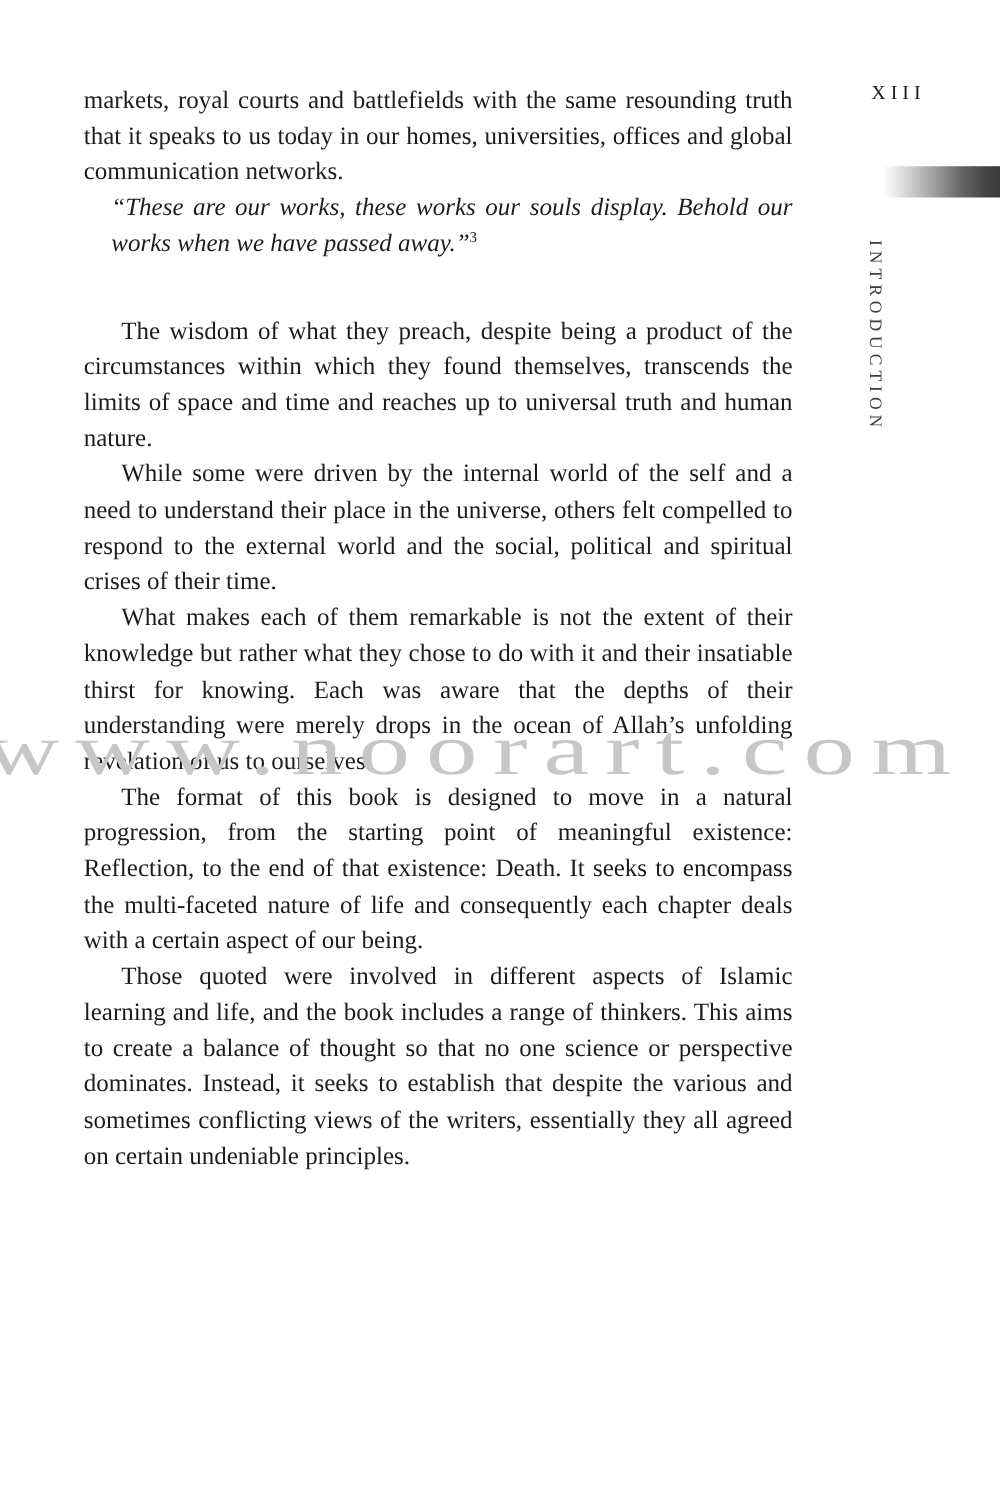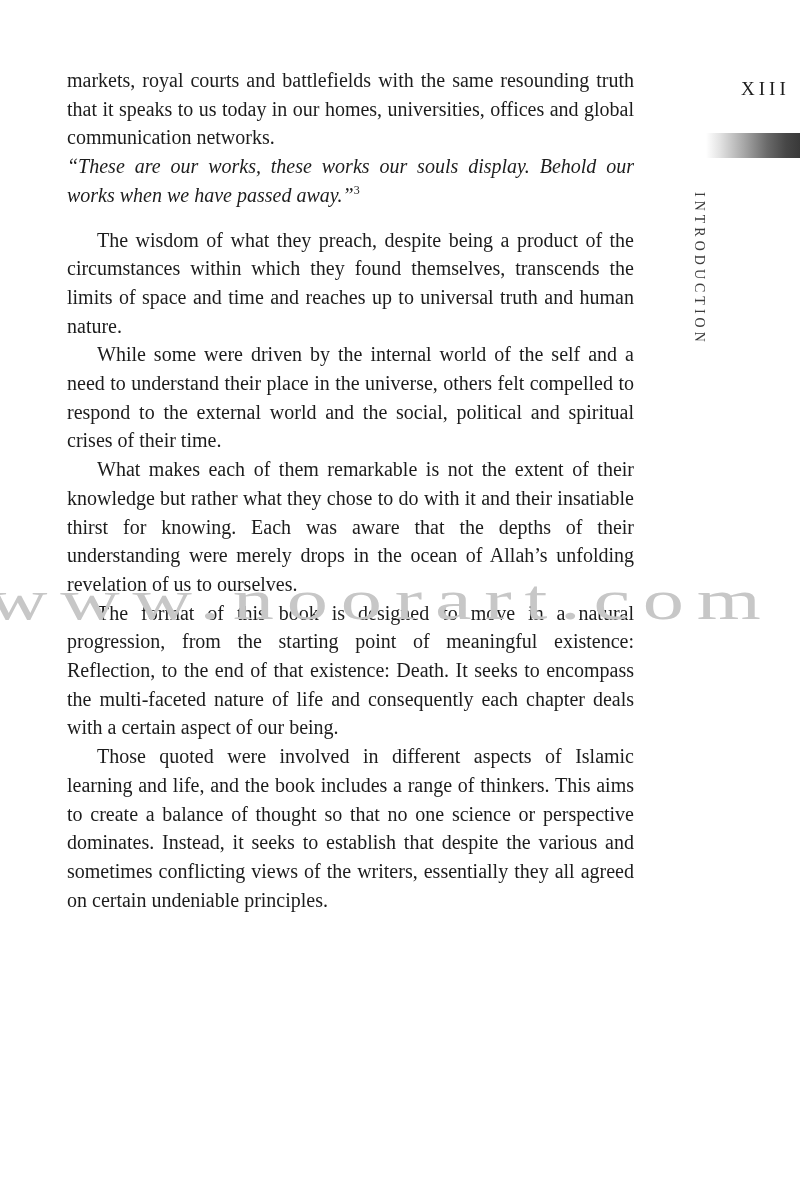--- a/index.html
+++ b/index.html
@@ -24,38 +24,38 @@
     text-align: justify;
   }
   .text-block p {
     margin: 0;
     text-indent: 30px;
   }
   .text-block p.no-indent { text-indent: 0; }
   .text-block p.quote {
     font-style: italic;
     text-indent: 0;
+    margin-left: 22px;
   }
-  .text-block p.spaced { margin-top: 16px; }
+  .text-block p.spaced { margin-top: 41px; }
   sup.fn {
     font-size: 12px;
     line-height: 0;
     vertical-align: super;
     font-style: normal;
   }
 
   
   .page-number {
     position: absolute;
     left: 697px;
-    top: 78px;
-    font-size: 19px;
+    top: 66px;
+    font-size: 16px;
     letter-spacing: 4px;
     color: #1d1d1d;
-    margin-left: 44px;
   }
   .gradient-bar {
     position: absolute;
     left: 706px;
     top: 133px;
     width: 94px;
     height: 25px;
     background: linear-gradient(90deg, #ffffff 0%, #e2e2e2 15%, #a8a8a8 40%, #6a6a6a 65%, #474747 85%, #393939 100%);
   }
   .side-label {

